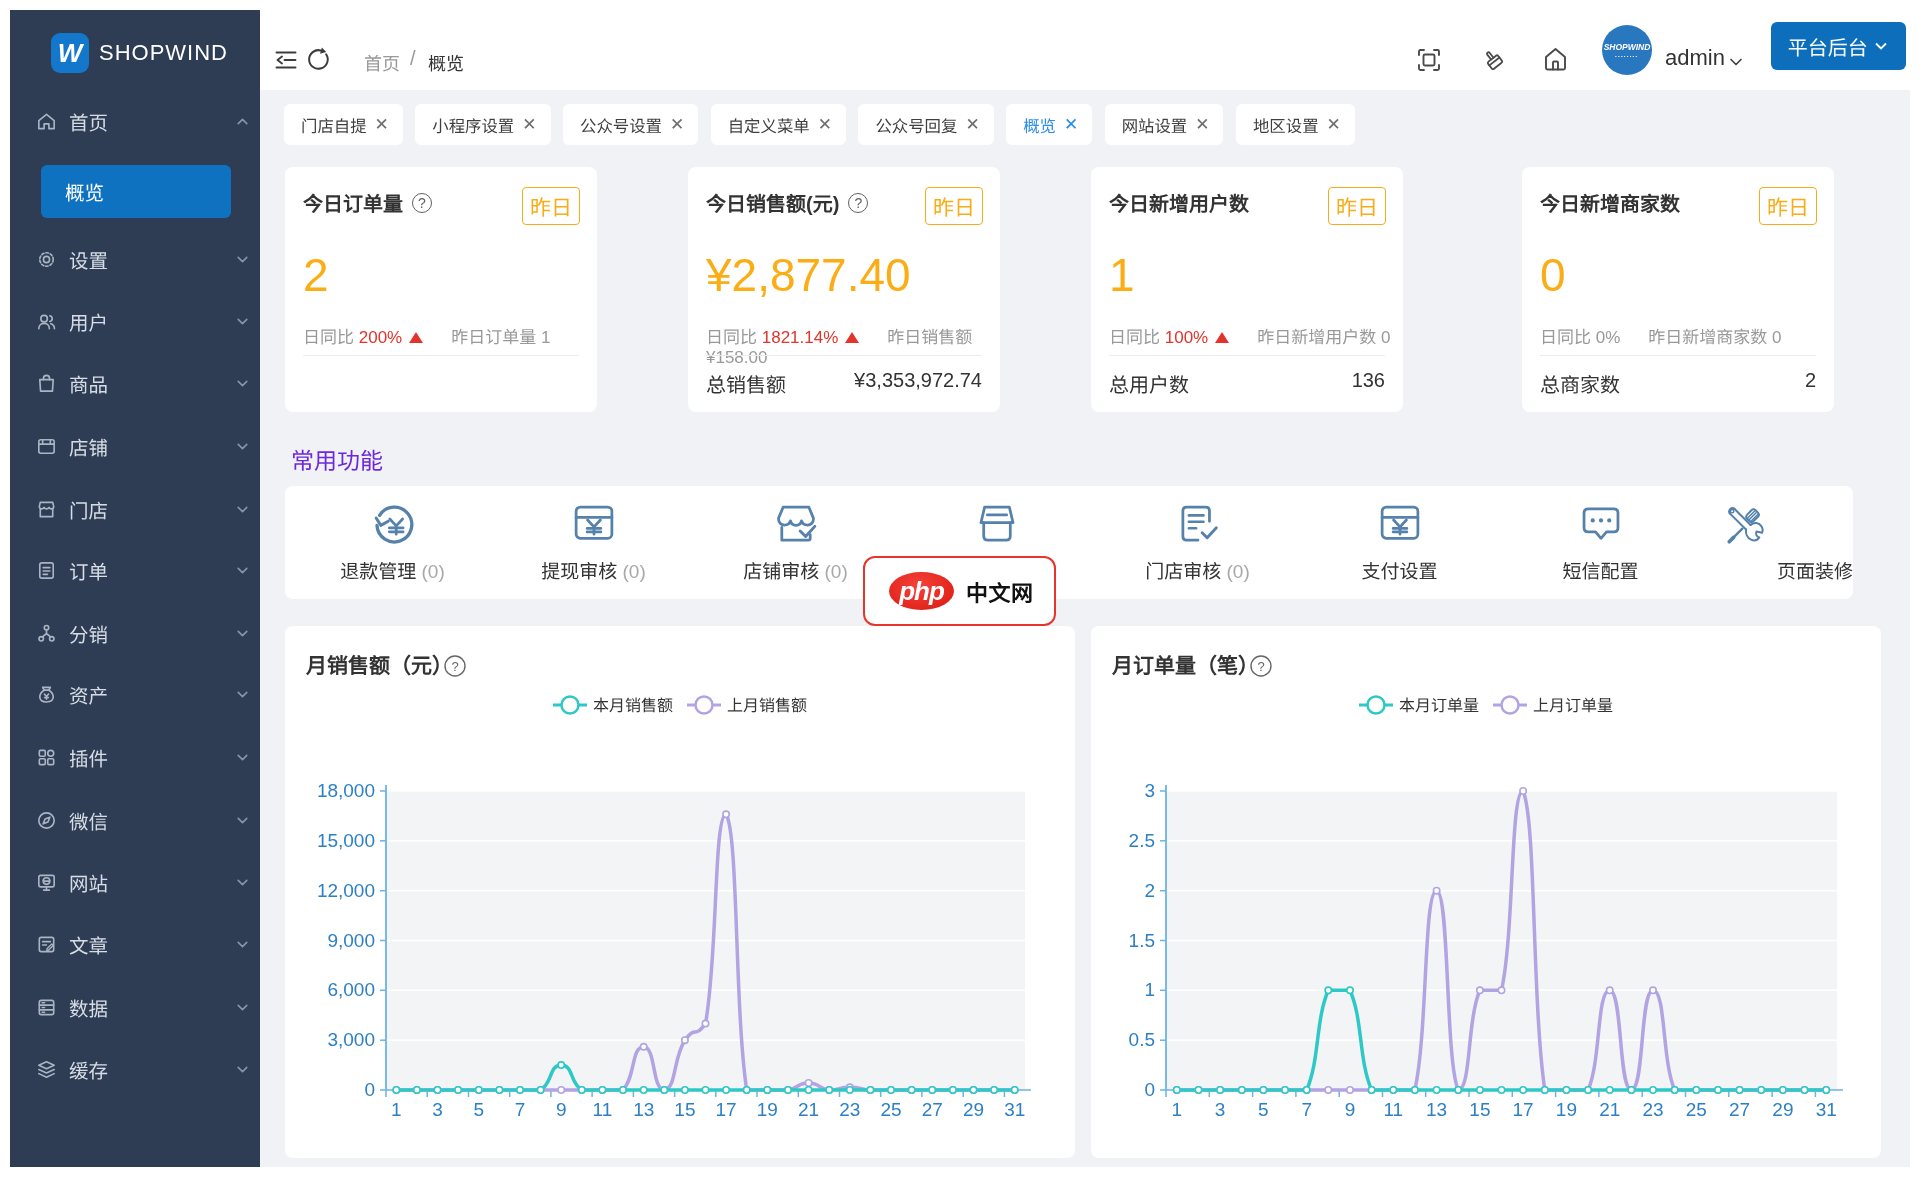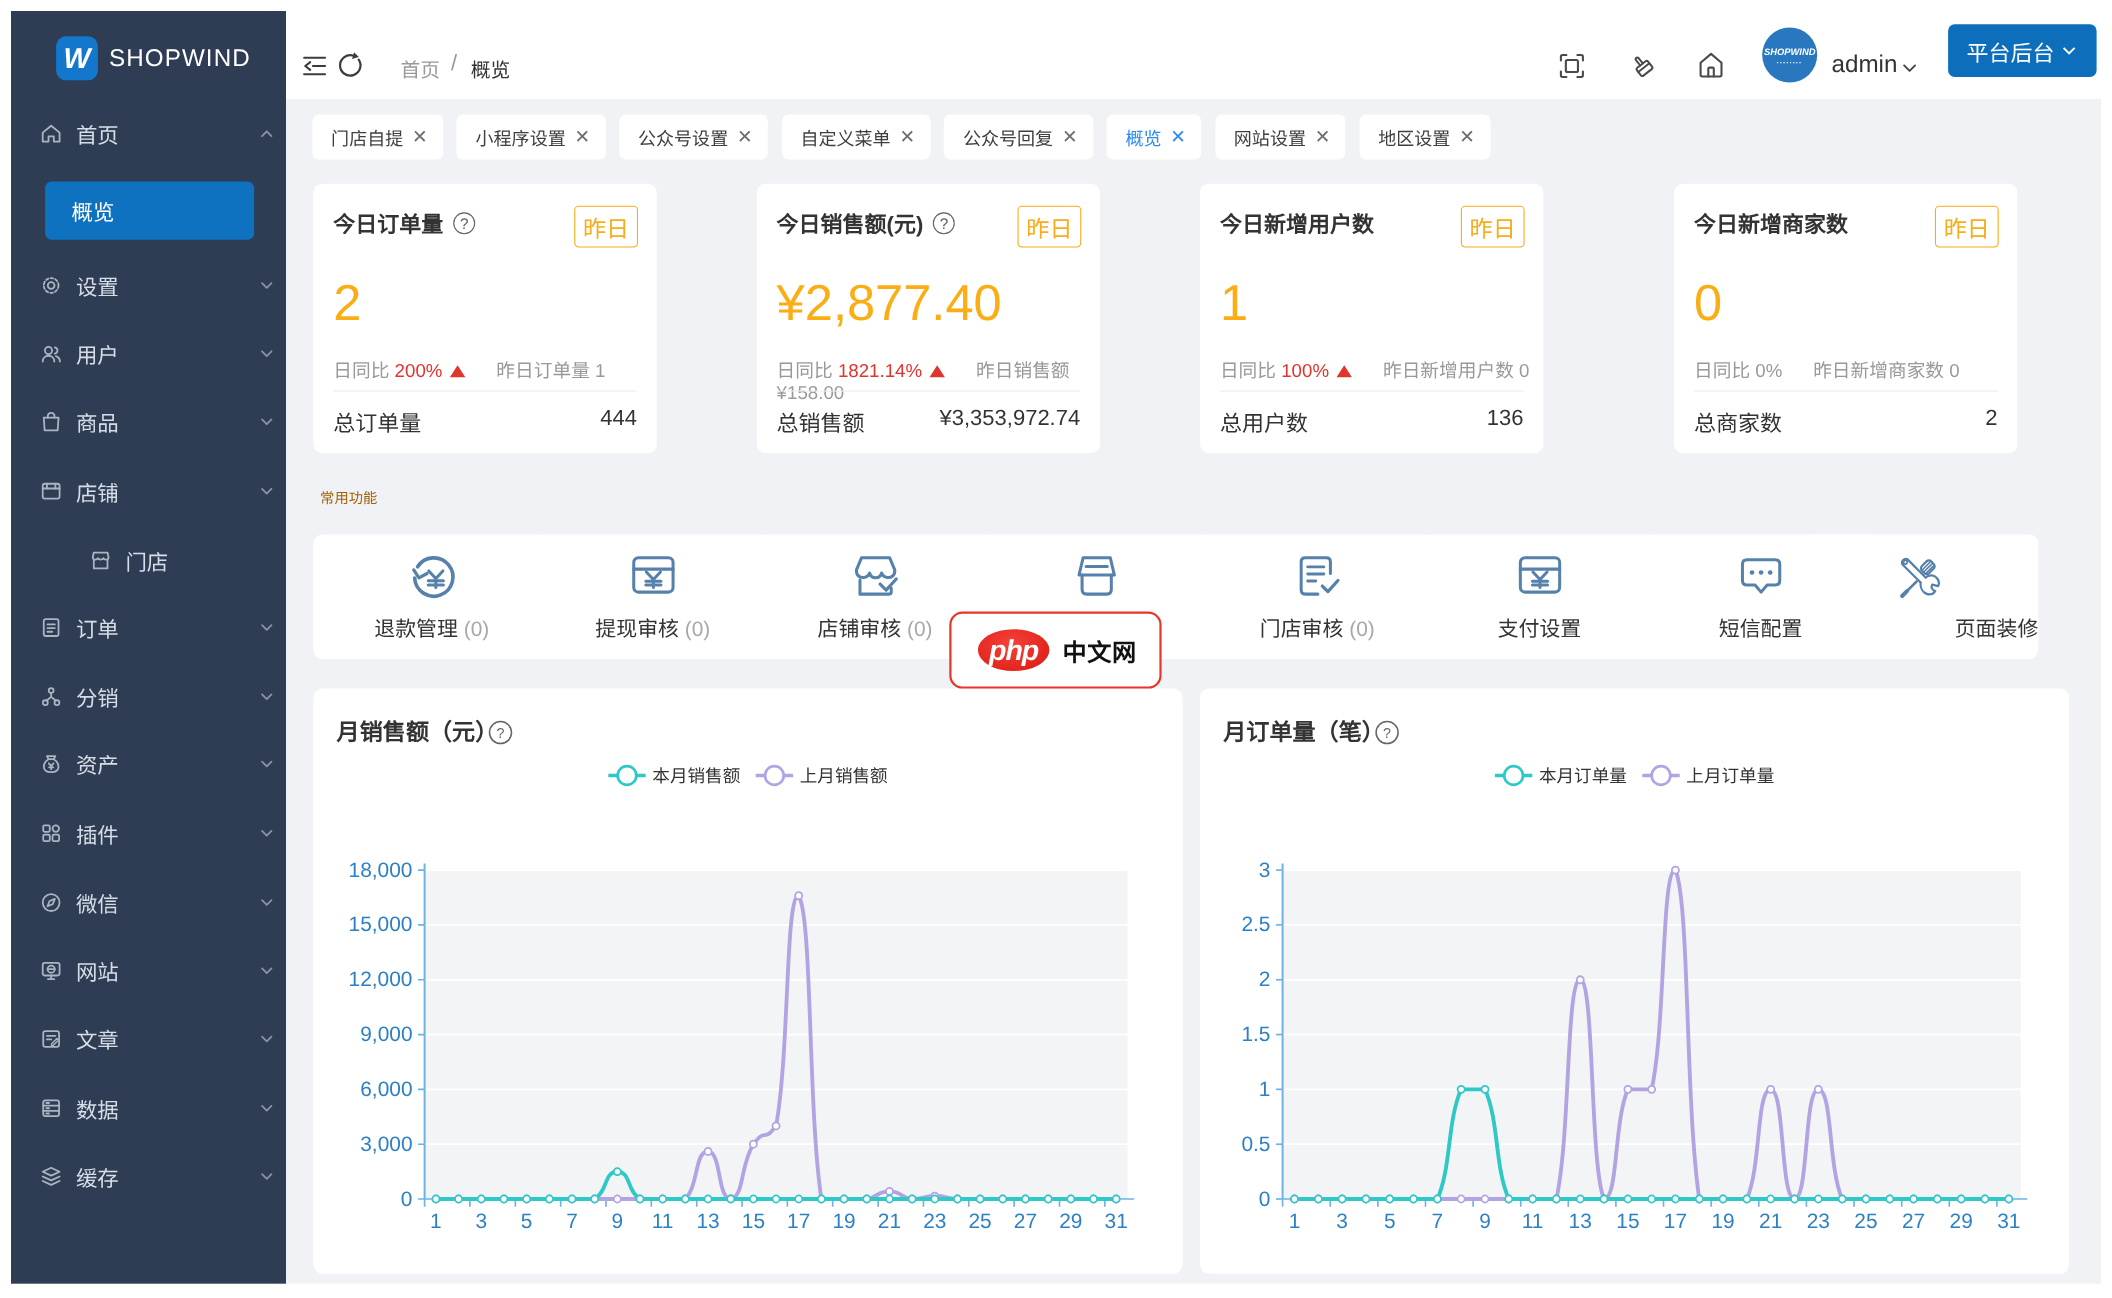--- a/index.html
+++ b/index.html
@@ -35,21 +35,21 @@
 .scard .hd{position:absolute;left:18px;top:21px;font-size:20px;font-weight:bold;color:#333;display:flex;align-items:center;}
 .qm{display:inline-block;width:20px;height:20px;border:1.6px solid #606060;border-radius:50%;color:#606060;font-size:14px;text-align:center;line-height:18px;font-weight:normal;margin-left:9px;}
 .badge{position:absolute;right:17px;top:20px;border:1px solid #f8ac19;color:#f8ac19;font-size:21px;border-radius:4px;padding:3px 7px;}
 .big{position:absolute;left:18px;top:81px;font-size:46px;color:#fbad15;}
 .srow{position:absolute;left:18px;top:156px;font-size:17px;color:#999;}
 .srow b{color:#e0342c;font-weight:normal;}
 .tri{display:inline-block;width:0;height:0;border-left:7px solid transparent;border-right:7px solid transparent;border-bottom:11px solid #e0342c;margin-left:7px;}
 .sdiv{position:absolute;left:18px;right:18px;top:188px;height:1px;background:#ececee;}
 .brow{position:absolute;left:18px;right:18px;top:202px;font-size:20px;color:#333;display:flex;justify-content:space-between;}
 
-.sec{position:absolute;left:31px;top:352px;font-size:13px;color:#a16207;}
+.sec{position:absolute;left:31px;top:352px;font-size:23px;color:#6d28d9;}
 .fcard{position:absolute;top:396px;width:215px;height:113px;background:#fff;border-radius:8px;text-align:center;}
 .fcard svg{display:block;margin:17px auto 0;width:44px;height:44px;}
 .fcard .fl{margin-top:9px;font-size:19px;color:#333;}
 .fcard .fl i{font-style:normal;color:#a8a8a8;}
 
 .ccard{position:absolute;top:536px;width:790px;height:532px;background:#fff;border-radius:8px;}
 
 .wm{position:absolute;left:603px;top:466px;width:193px;height:70px;background:#fff;border:2.5px solid #e8352c;border-radius:12px;display:flex;align-items:center;z-index:9;}
 .wm .ell{margin-left:24px;width:65px;height:38px;background:radial-gradient(ellipse at 45% 35%,#f4423a 0%,#e3251c 70%,#c81712 100%);border-radius:50%;color:#fff;font-style:italic;font-weight:bold;font-size:26px;display:flex;align-items:center;justify-content:center;letter-spacing:-1px;}
 .wm .zh{margin-left:12px;font-size:22px;color:#111;font-weight:600;letter-spacing:0.5px;}
@@ -109,21 +109,21 @@
           <svg viewBox="0 0 24 24" fill="none" stroke="#aab4c2" stroke-width="1.7" stroke-linecap="round" stroke-linejoin="round">
             <rect x="4" y="5" width="16" height="14" rx="2"></rect>
             <path d="M4 9.5 H20"></path>
             <path d="M8 5 V9.5 M16 5 V9.5"></path>
           </svg>
           <span class="t">店铺</span>
           <svg class="ar" viewBox="0 0 14 13">
             <path d="M3 4.5 L7 8.5 L11 4.5" stroke="#8a94a6" stroke-width="1.5" fill="none" stroke-linecap="round" stroke-linejoin="round"></path>
           </svg>
         </div>
-        <div class="mi" style="top:475px;margin-left:45px;">
+        <div class="mi" style="top:475px;">
           <svg viewBox="0 0 24 24" fill="none" stroke="#aab4c2" stroke-width="1.7" stroke-linecap="round" stroke-linejoin="round">
             <path d="M4.5 9 L5.5 4.5 H18.5 L19.5 9 C19.5 10.3 18.4 11.3 17 11.3 C15.9 11.3 15 10.6 14.6 9.8 C14.2 10.6 13.2 11.3 12 11.3 C10.8 11.3 9.8 10.6 9.4 9.8 C9 10.6 8.1 11.3 7 11.3 C5.6 11.3 4.5 10.3 4.5 9 Z"></path>
             <path d="M5.5 11.5 V19.5 H18.5 V11.5"></path>
           </svg>
           <span class="t">门店</span>
           <svg class="ar" viewBox="0 0 14 13">
             <path d="M3 4.5 L7 8.5 L11 4.5" stroke="#8a94a6" stroke-width="1.5" fill="none" stroke-linecap="round" stroke-linejoin="round"></path>
           </svg>
         </div>
         <div class="mi" style="top:536px;">
@@ -283,24 +283,20 @@
       <div class="tag on">概览<span class="x">✕</span></div>
       <div class="tag">网站设置<span class="x">✕</span></div>
       <div class="tag">地区设置<span class="x">✕</span></div>
     </div>
     <div class="scard" style="left:25px;">
       <div class="hd">今日订单量<span class="qm">?</span></div>
       <div class="badge">昨日</div>
       <div class="big">2</div>
       <div class="srow">日同比 <b>200%</b><span class="tri"></span><span style="margin-left:28px;">昨日订单量 1</span></div>
       <div class="sdiv"></div>
-      <div class="brow">
-          <span>总订单量</span>
-          <span>444</span>
-        </div>
     </div>
     <div class="scard" style="left:428px;">
       <div class="hd">今日销售额(元)<span class="qm">?</span></div>
       <div class="badge">昨日</div>
       <div class="big">¥2,877.40</div>
       <div class="srow">日同比 <b>1821.14%</b><span class="tri"></span><span style="margin-left:28px;">昨日销售额 ¥158.00</span></div>
       <div class="sdiv"></div>
       <div class="brow">
           <span>总销售额</span>
           <span>¥3,353,972.74</span>

